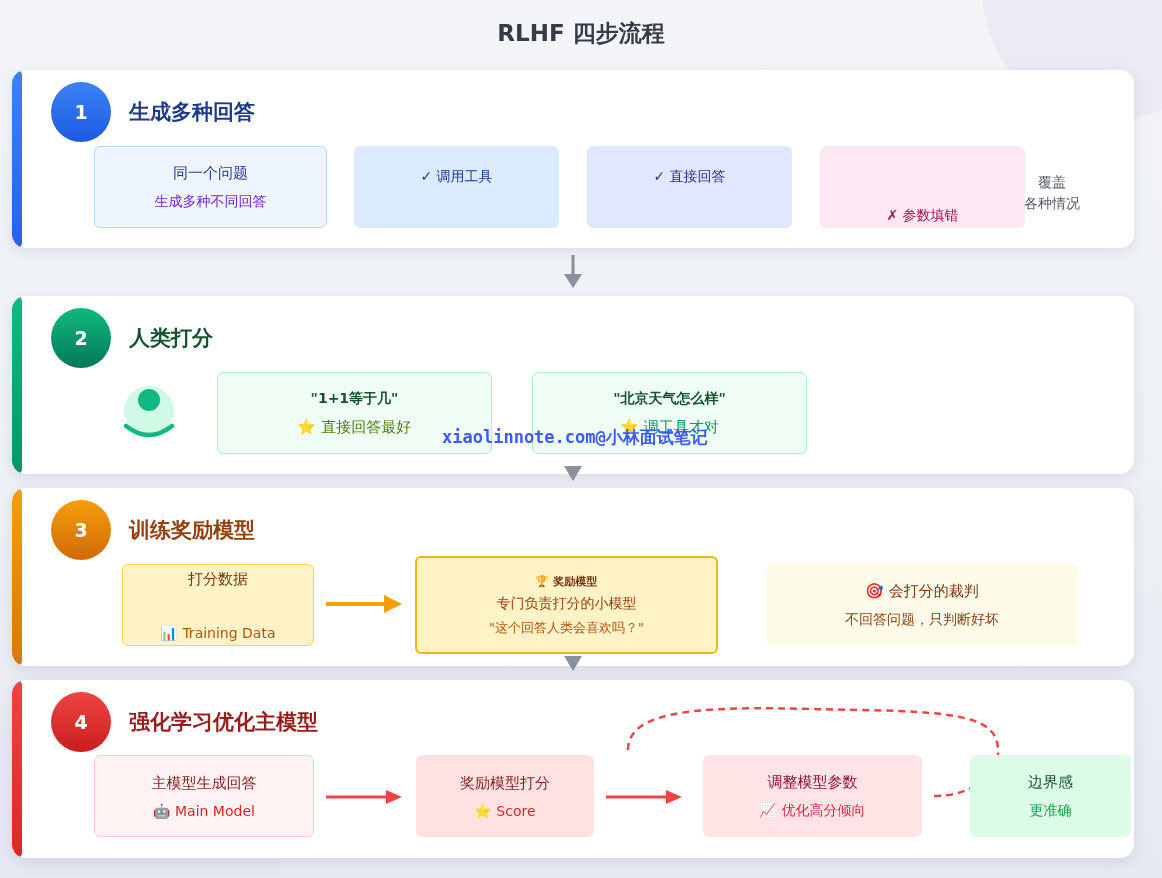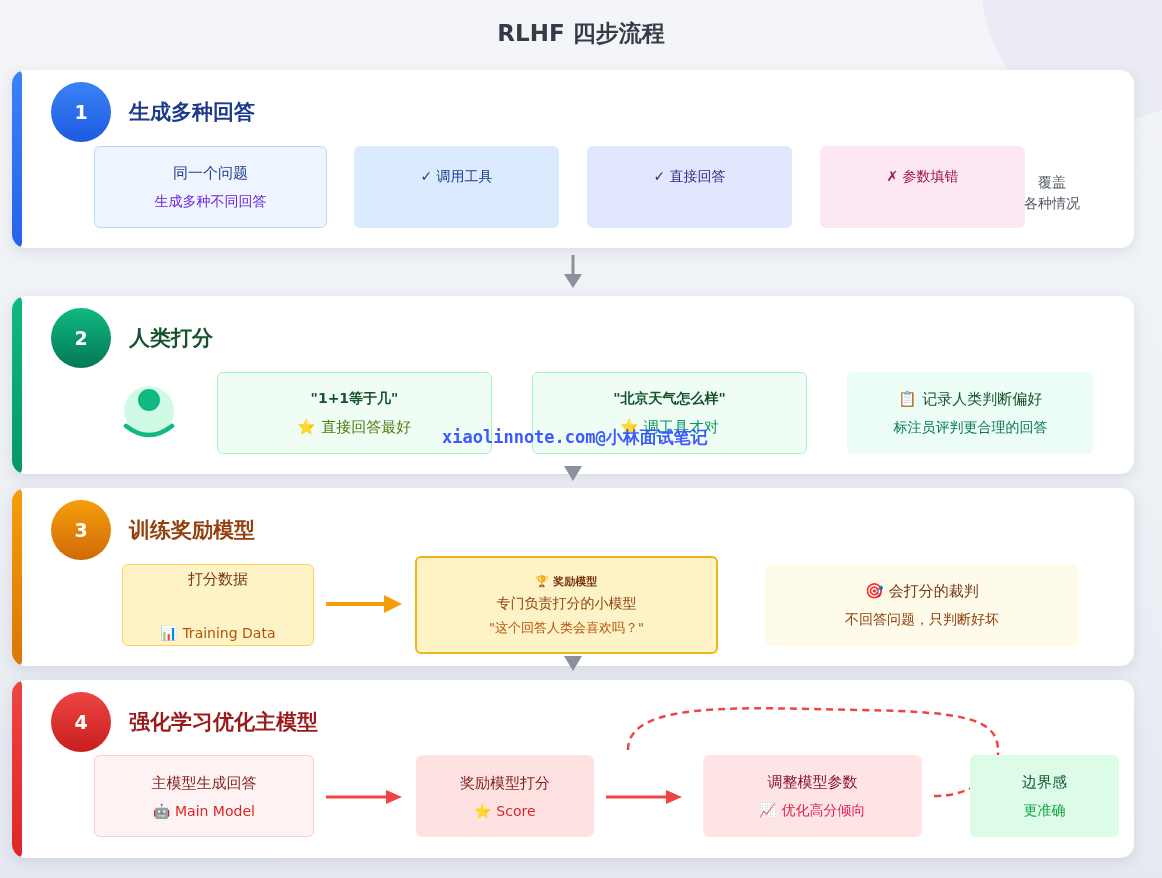--- a/index.html
+++ b/index.html
@@ -97,21 +97,21 @@
     <span class="l1" style="color:#1e3a8a;">同一个问题</span>
     <span class="l2" style="color:#6d28d9;font-family:Liberation Mono, monospace;">生成多种不同回答</span>
   </div>
   <div class="box" style="left:342px; top:76px; width:205px; height:82px; background:#dbeafe; justify-content:flex-start; padding-top:22px;">
     <span class="l2" style="color:#1e3a8a;">✓ 调用工具</span>
   </div>
   <div class="box" style="left:575px; top:76px; width:205px; height:82px; background:#e0e7ff; justify-content:flex-start; padding-top:22px;">
     <span class="l2" style="color:#312e81;">✓ 直接回答</span>
   </div>
   <div class="box" style="left:808px; top:76px; width:205px; height:82px; background:#fce7f3; justify-content:flex-start; padding-top:22px;">
-    <span class="l2" style="color:#9d174d;">✗ 参数填错</span>
+    <span class="l2" style="color:#9d174d;margin-top:39px;">✗ 参数填错</span>
   </div>
   <div class="side-note" style="left:1006px; top:102px; width:68px;">
     <div>覆盖</div>
     <div>各种情况</div>
   </div>
 </div>
 
 <svg class="down-arrow" style="top:254px; height:36px;" viewBox="0 0 20 36">
   <rect x="8.5" y="1" width="3" height="22" fill="#8a919c"></rect>
   <polygon points="1,20 19,20 10,34" fill="#8a919c"></polygon>
@@ -135,27 +135,20 @@
       <span>直接回答最好</span>
     </span>
   </div>
   <div class="box" style="left:520px; top:76px; width:275px; height:82px; background:#f0fdf4; border:1.5px solid #a7f3c4;">
     <span class="l2" style="color:#14532d; font-weight:bold;">"北京天气怎么样"</span>
     <span class="l1" style="color:#059669;">
       <span>⭐</span>
       <span>调工具才对</span>
     </span>
   </div>
-  <div class="box" style="left:835px; top:76px; width:247px; height:82px; background:#ecfdf5;">
-    <span class="l1" style="color:#14532d;">
-      <span>📋</span>
-      <span>记录人类判断偏好</span>
-    </span>
-    <span class="l2" style="color:#047857;">标注员评判更合理的回答</span>
-  </div>
 </div>
 
 <div class="watermark">xiaolinnote.com@小林面试笔记</div>
 
 <svg class="down-arrow" style="top:466px; height:16px;" viewBox="0 0 20 16">
   <polygon points="1,0 19,0 10,15" fill="#8a919c"></polygon>
 </svg>
 
 <div class="card" id="card3">
   <div class="stripe"></div>
@@ -234,17 +227,17 @@
   </svg>
 
   <div class="box" style="left:691px; top:75px; width:219px; height:82px; background:#ffe4e6;">
     <span class="l1" style="color:#881337;">调整模型参数</span>
     <span class="l2" style="color:#e11d48;">
       <span>📈</span>
       <span>优化高分倾向</span>
     </span>
   </div>
 
-  <div class="box" style="left:958px; top:75px; width:149px; height:82px; background:#dcfce7;">
+  <div class="box" style="left:958px; top:75px; width:161px; height:82px; background:#dcfce7;">
     <span class="l1" style="color:#14532d;">边界感</span>
     <span class="l2" style="color:#16a34a;">更准确</span>
   </div>
 </div>
 
 </body></html>

